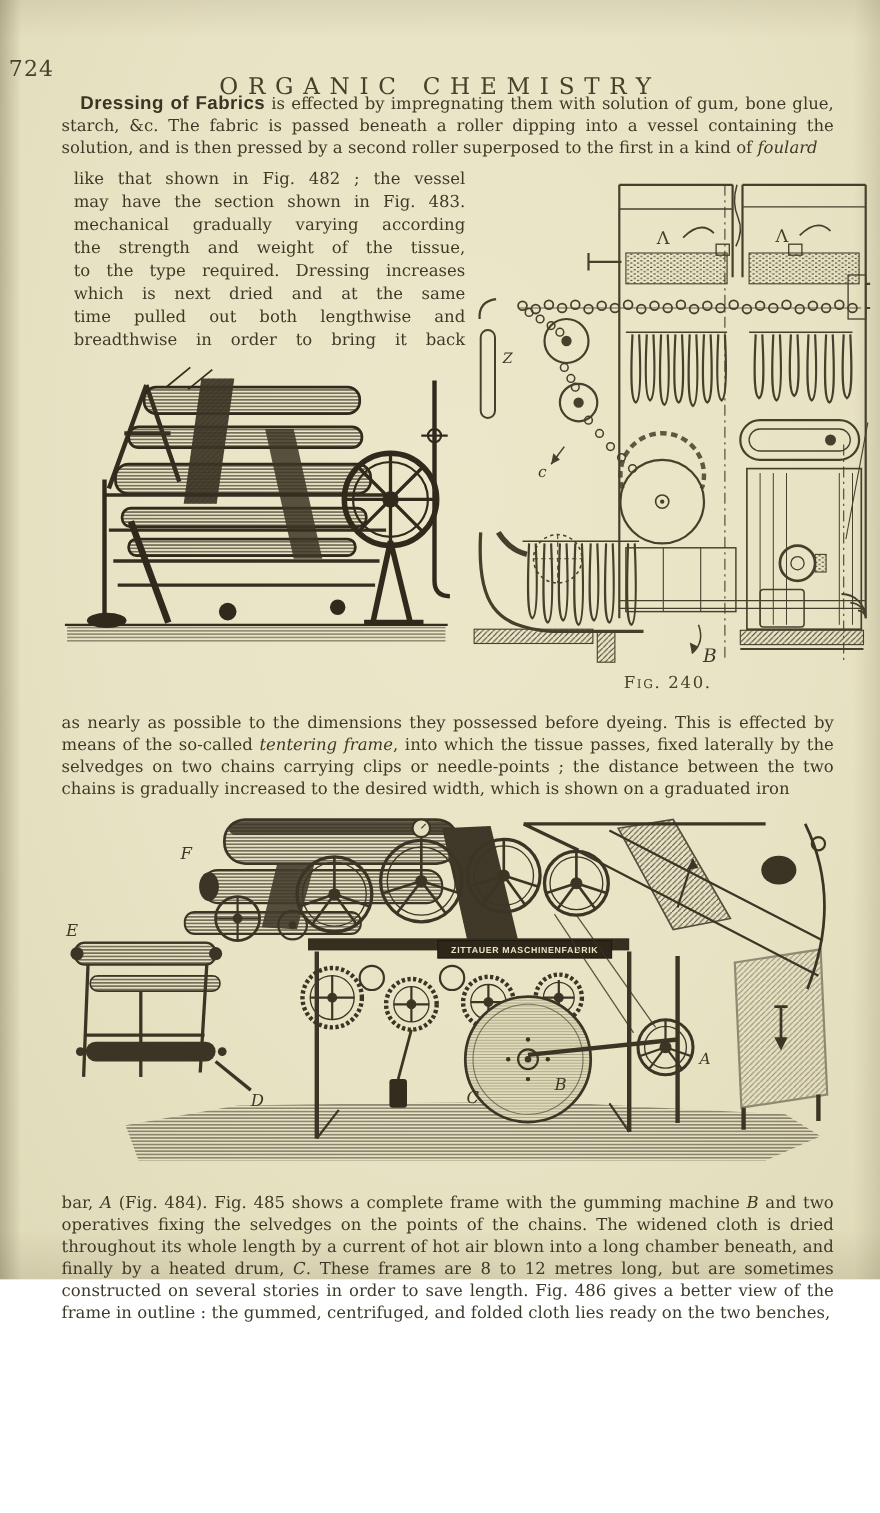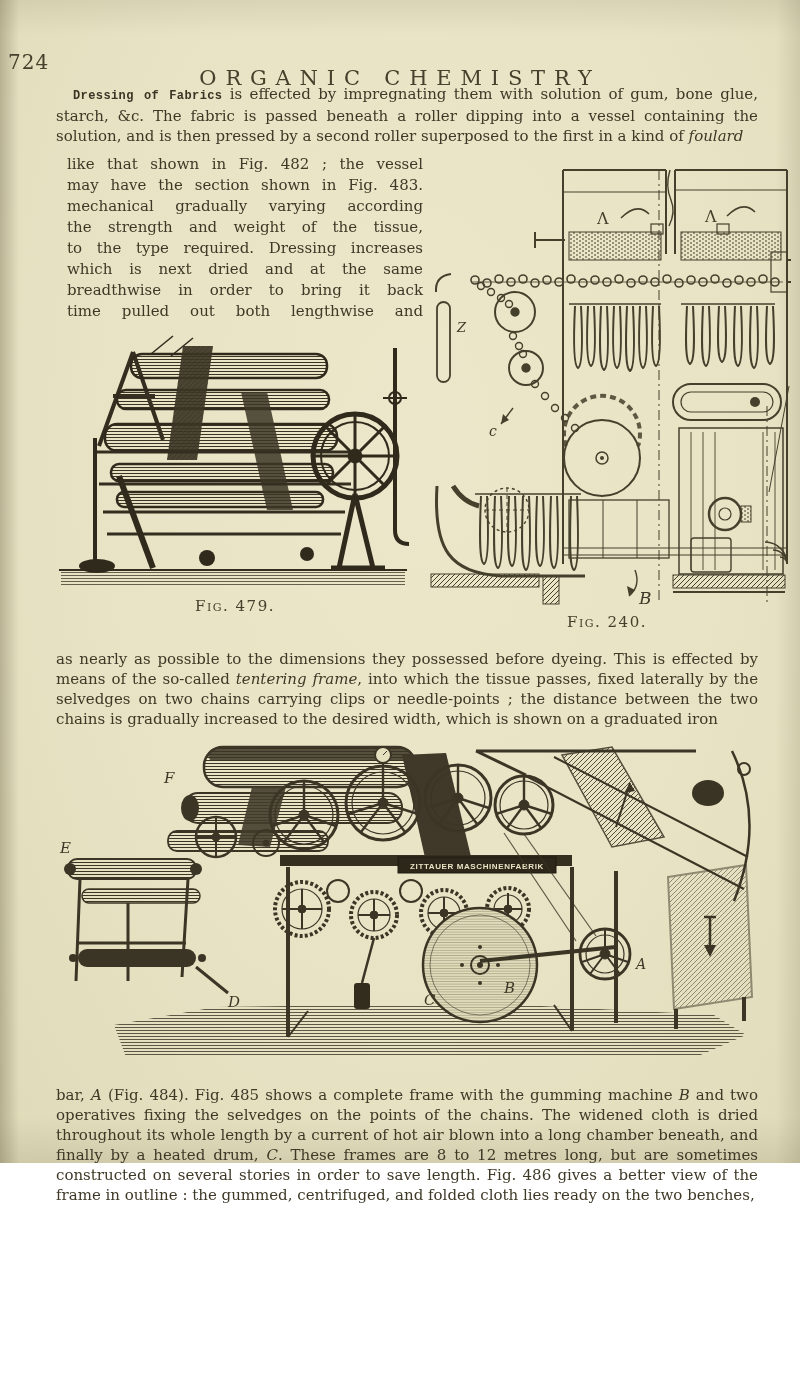--- a/index.html
+++ b/index.html
@@ -26,22 +26,22 @@
   }
   .running-title{
     margin:0;padding-top:66px;text-align:center;
     font-size:21px;font-weight:400;letter-spacing:0.42em;color:#46402c;
   }
   .para{
     margin:0;font-size:15px;line-height:20px;text-align:justify;color:#3e3927;
   }
   .para.indent{text-indent:17px;}
   .lead-bold{
-    font-family:Liberation Mono, monospace;
-    font-weight:700;font-size:12px;letter-spacing:0.4px;color:#3a3424;
+    font-family:Liberation Sans, sans-serif;
+    font-weight:700;font-size:17px;letter-spacing:0.4px;color:#3a3424;
   }
   .wrap-row{display:flex;margin-top:8px;}
   .col-left{width:356px;flex:0 0 356px;margin-left:11px;}
   .col-right{flex:1;display:flex;flex-direction:column;align-items:center;}
   .wrap-line{
     font-size:15px;line-height:21px;text-align:justify;text-align-last:justify;
   }
   figure{margin:0;}
   .fig479-figure{margin-top:12px;margin-left:-20px;}
   .fig480-figure{margin-top:2px;}
@@ -75,22 +75,22 @@
 
     <div class="wrap-row">
       <div class="col-left">
         <div>
           <div class="wrap-line">like that shown in Fig. 482 ; the vessel</div>
           <div class="wrap-line">may have the section shown in Fig. 483.</div>
           <div class="wrap-line">mechanical gradually varying according</div>
           <div class="wrap-line">the strength and weight of the tissue,</div>
           <div class="wrap-line">to the type required.  Dressing increases</div>
           <div class="wrap-line">which is next dried and at the same</div>
+          <div class="wrap-line">time pulled out both lengthwise and</div>
           <div class="wrap-line">breadthwise in order to bring it back</div>
-          <div class="wrap-line">time pulled out both lengthwise and</div>
         </div>
 
         <figure class="fig479-figure">
           <svg width="372" height="258" viewBox="0 0 372 258">
             <defs>
               <pattern id="h479" width="4" height="3" patternUnits="userSpaceOnUse">
                 <path d="M0,1.5 H4" stroke="#3a3424" stroke-width="1"></path>
               </pattern>
               <pattern id="d479" width="5" height="5" patternUnits="userSpaceOnUse">
                 <path d="M0,5 L5,0" stroke="#332e1f" stroke-width="1"></path>
@@ -130,21 +130,20 @@
             <path d="M348,14 V196 Q348,210 362,210" stroke="#2f2a1c" stroke-width="4" fill="none"></path>
             <circle cx="348" cy="64" r="6" fill="none" stroke="#2f2a1c" stroke-width="2"></circle>
             <path d="M336,64 H360" stroke="#2f2a1c" stroke-width="2" fill="none"></path>
 
             <path d="M48,104 V230" stroke="#2f2a1c" stroke-width="4" fill="none"></path>
             <ellipse cx="50" cy="232" rx="18" ry="7" fill="#2f2a1c"></ellipse>
             <path d="M72,142 L106,234" stroke="#2f2a1c" stroke-width="6" fill="none"></path>
             <circle cx="160" cy="224" r="8" fill="#2f2a1c"></circle>
             <circle cx="260" cy="220" r="7" fill="#2f2a1c"></circle>
           </svg>
-          <figcaption class="fig-caption">Fig. 479.</figcaption>
         </figure>
       </div>
 
       <div class="col-right">
         <figure class="fig480-figure">
           <svg width="368" height="452" viewBox="0 0 368 452">
             <defs>
               <pattern id="s480" width="6" height="4" patternUnits="userSpaceOnUse">
                 <path d="M0,1 h2 M3,3 h2" stroke="#45402c" stroke-width="1"></path>
               </pattern>

